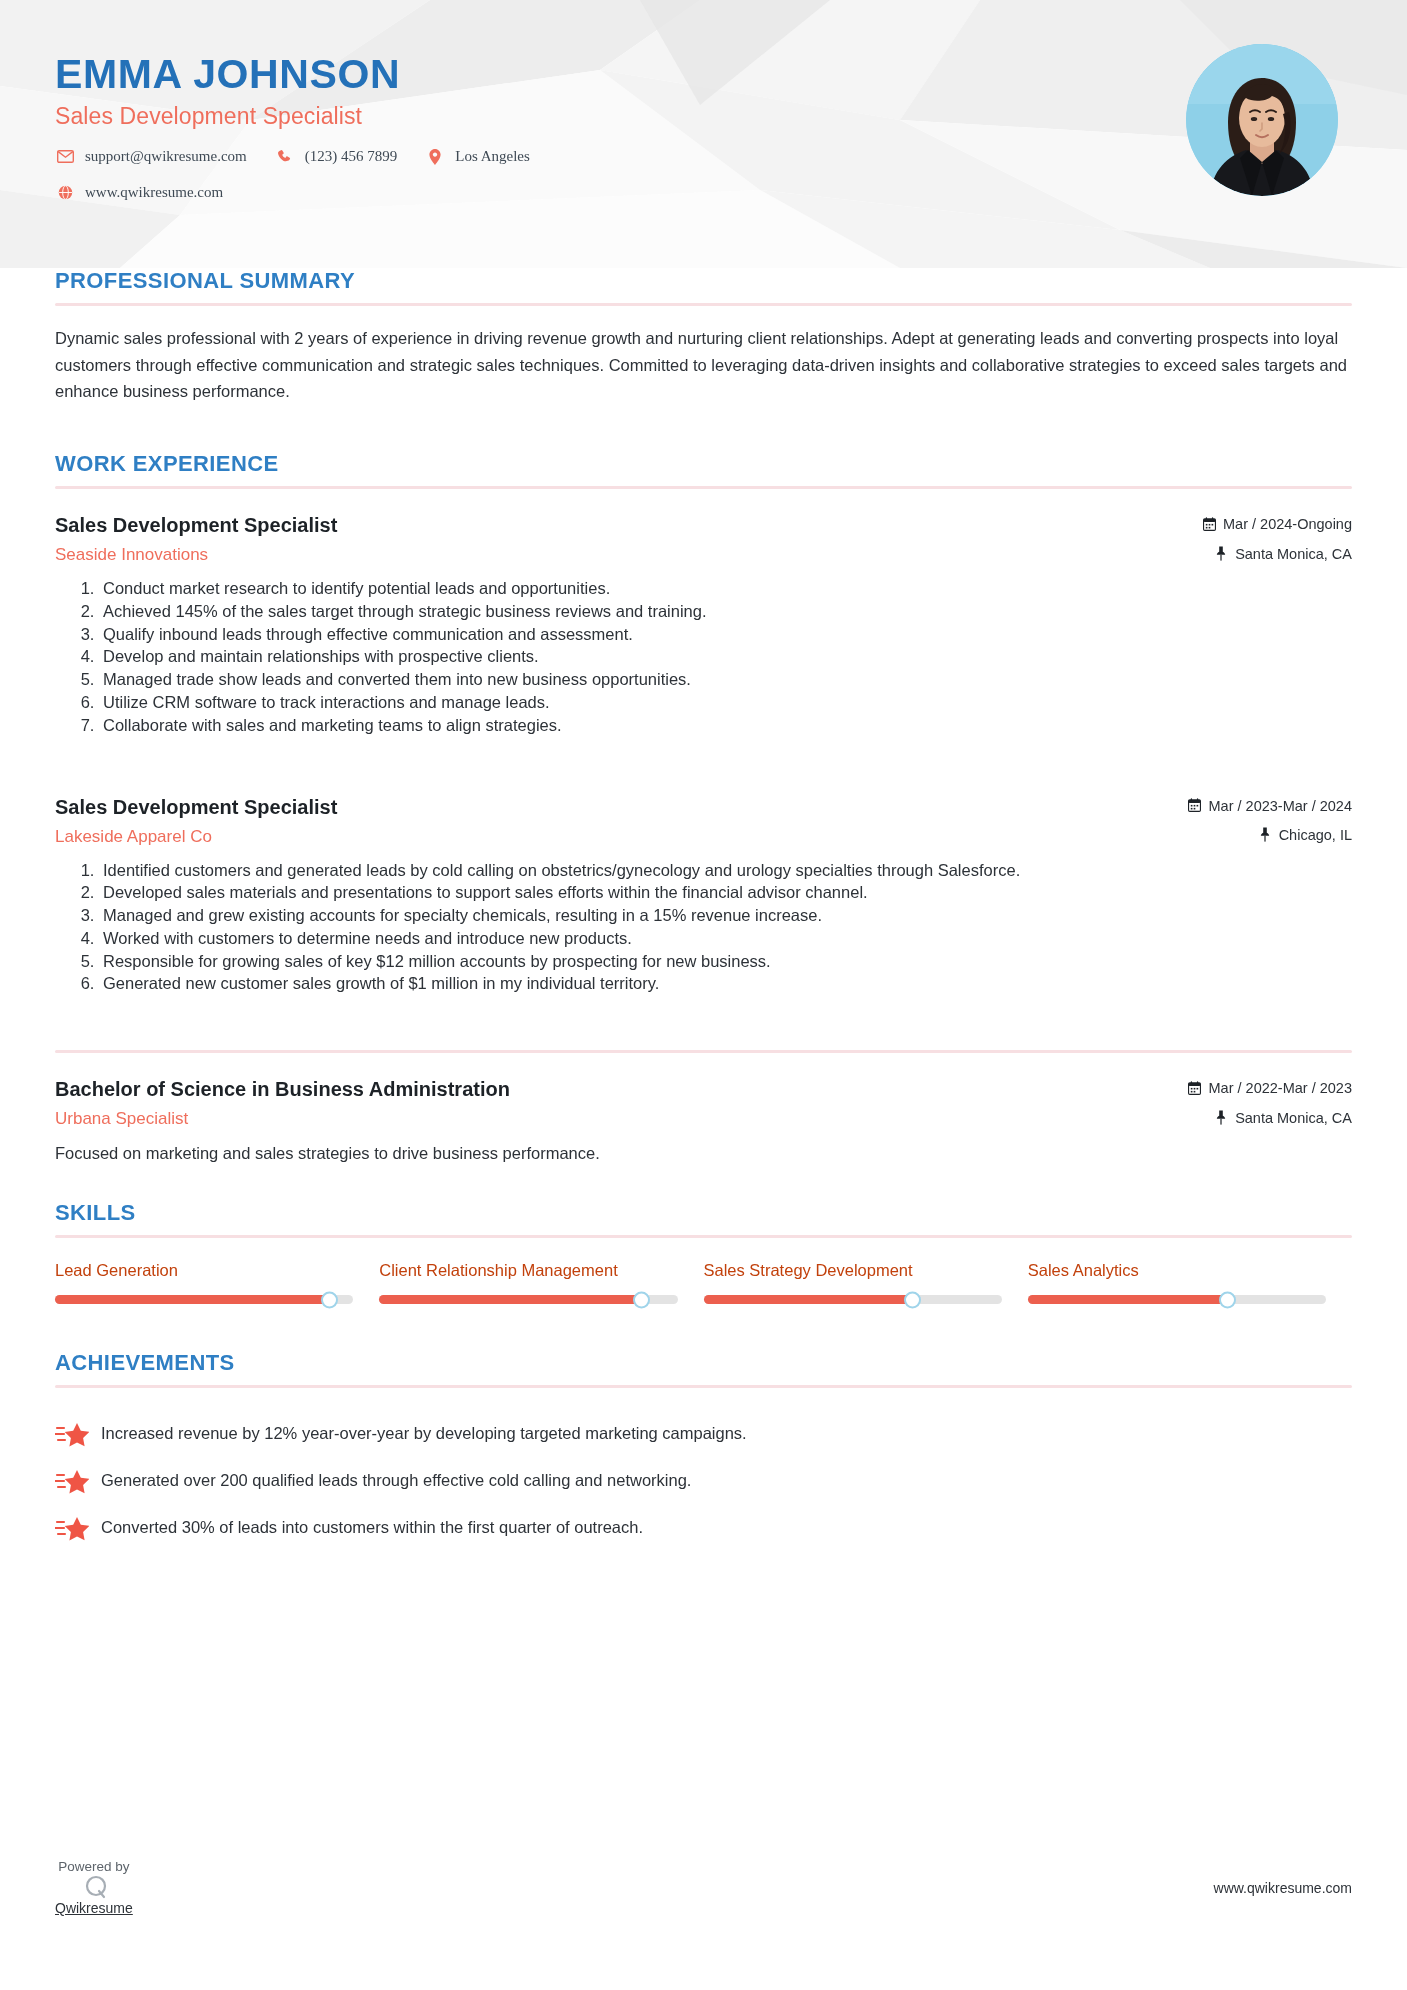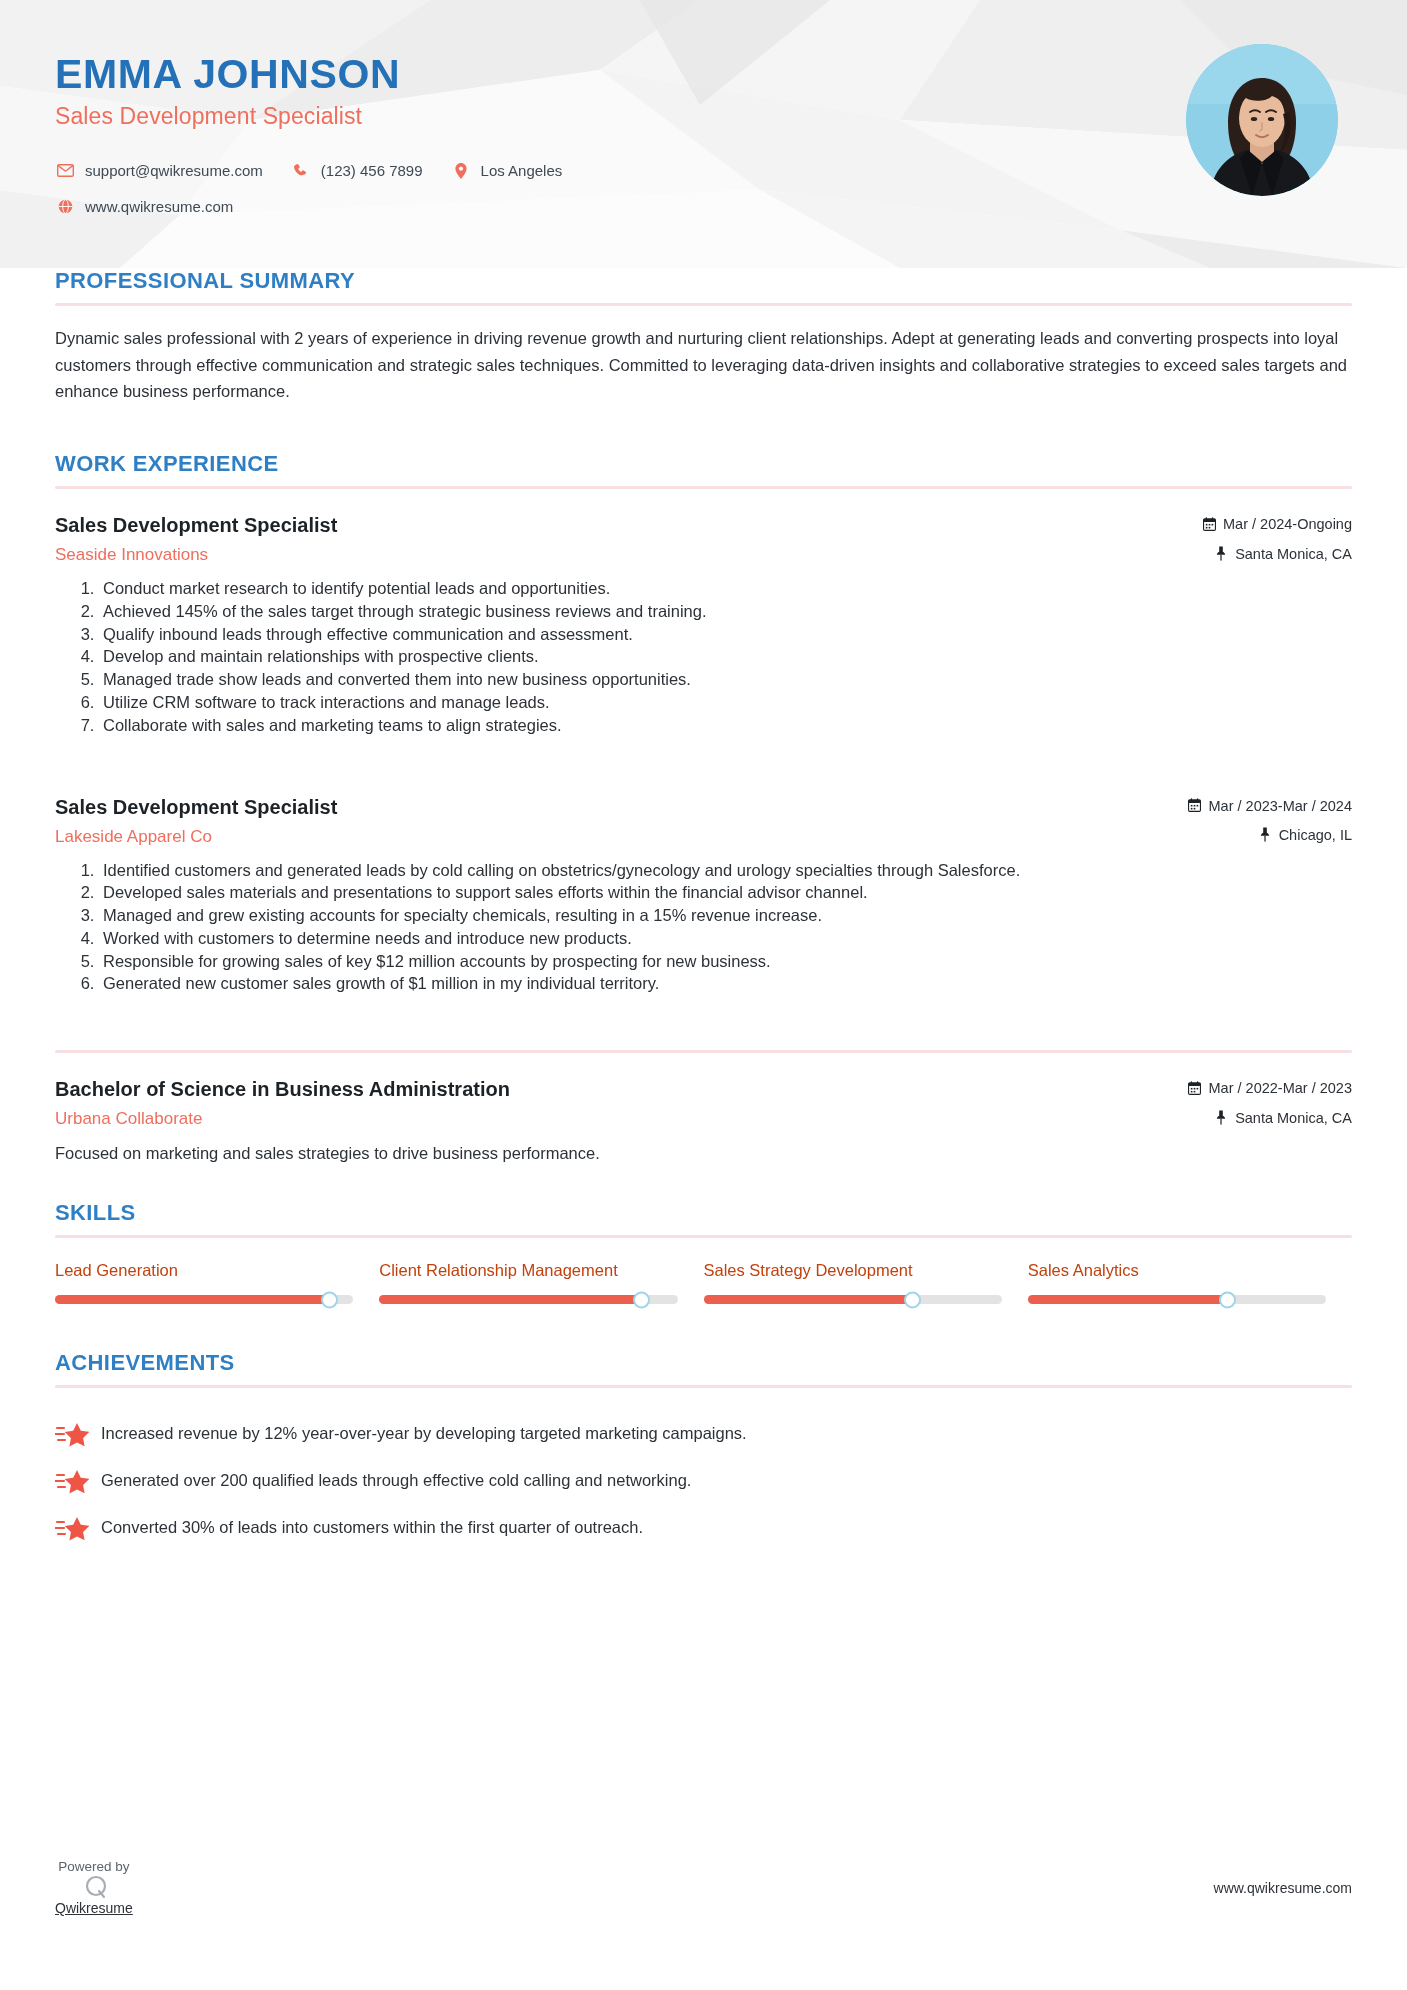--- a/index.html
+++ b/index.html
@@ -42,21 +42,21 @@
     line-height: 1.08;
   }
   .job-title {
     margin-top: 7px;
     font-size: 23px;
     color: #ef6e5c;
     font-weight: 400;
     letter-spacing: 0.1px;
   }
 
-  .contact-rows { margin-top: 27px; }
+  .contact-rows { margin-top: 13px; font-family: Liberation Serif, serif; }
   .contact-row {
     display: flex;
     align-items: center;
     height: 27px;
     margin-bottom: 9px;
   }
   .contact-item {
     display: flex;
     align-items: center;
     margin-right: 28px;
@@ -503,21 +503,21 @@
 
     <div class="gap-lg"></div>
 
     <div class="section">
       <div class="section-rule"></div>
 
       <div class="entry">
         <div class="entry-head">
           <div class="entry-left">
             <div class="entry-role">Bachelor of Science in Business Administration</div>
-            <div class="entry-org">Urbana Collaborate</div>
+            <div class="entry-org">Urbana Specialist</div>
           </div>
           <div class="entry-right">
             <div class="meta-line">
               <span class="mi">
                 <svg width="13" height="14" viewBox="0 0 14 15" fill="currentColor">
                   <rect x="0.6" y="2" width="12.8" height="12.4" rx="1.3" fill="none" stroke="currentColor" stroke-width="1.2"></rect>
                   <rect x="0.6" y="2" width="12.8" height="3.4" rx="1.3"></rect>
                   <rect x="3" y="0.3" width="1.4" height="3" rx="0.7"></rect>
                   <rect x="9.6" y="0.3" width="1.4" height="3" rx="0.7"></rect>
                   <rect x="3" y="7.4" width="1.8" height="1.7"></rect>

